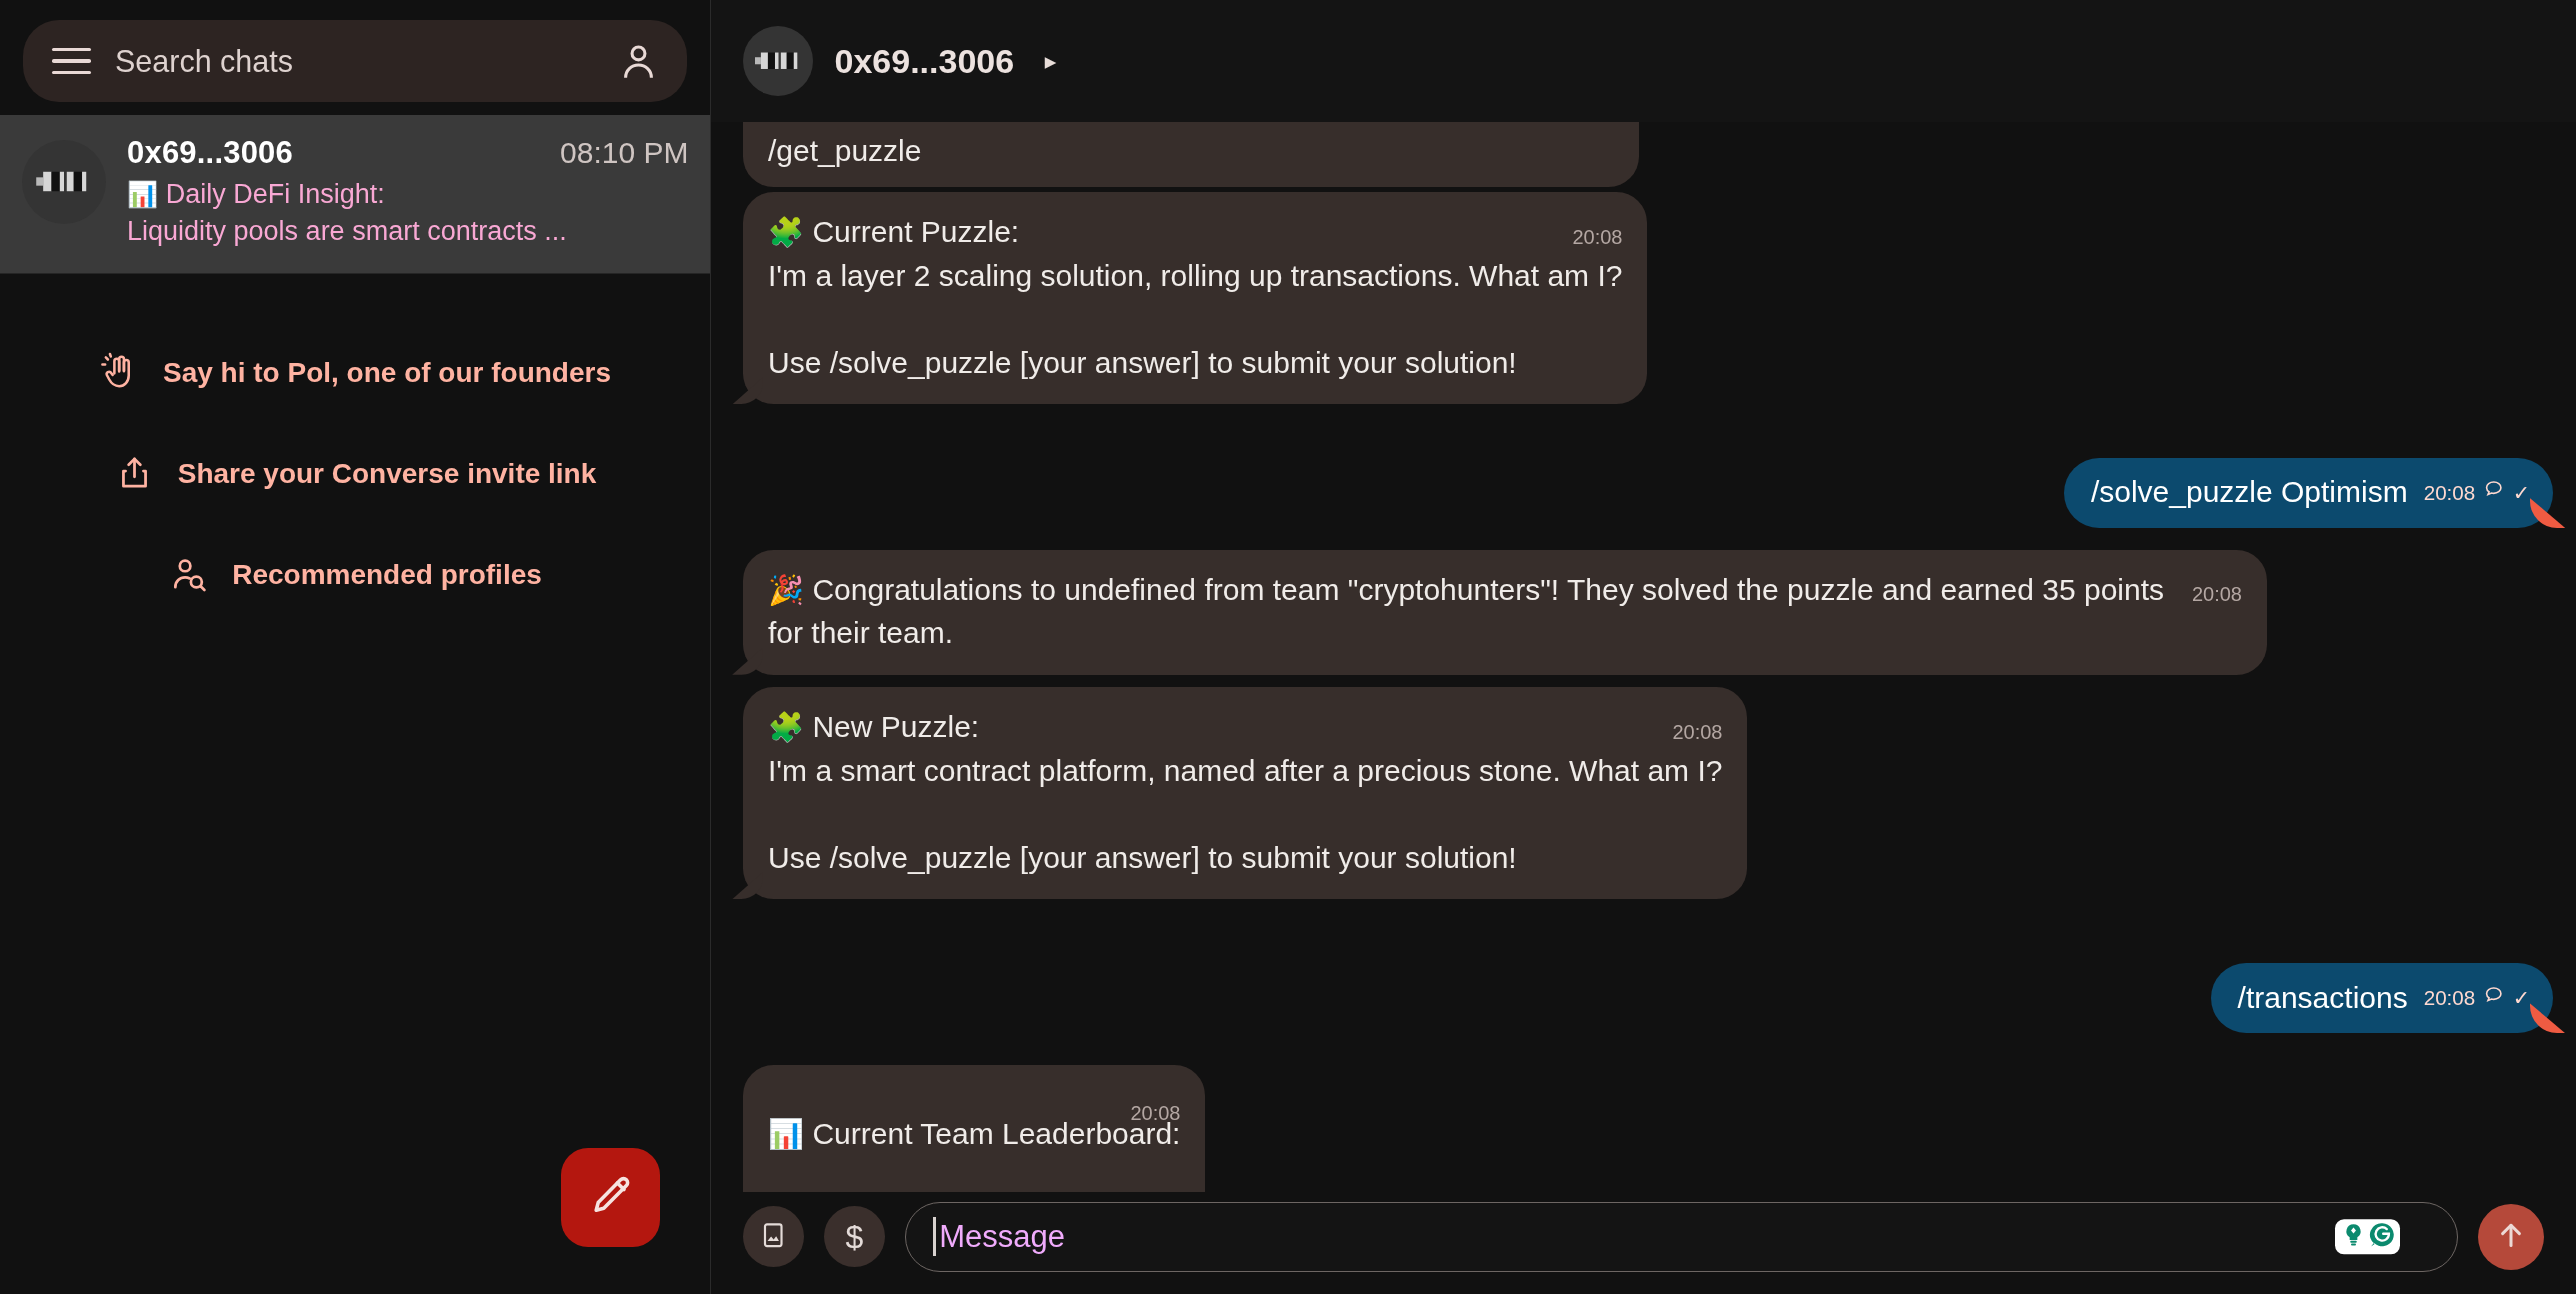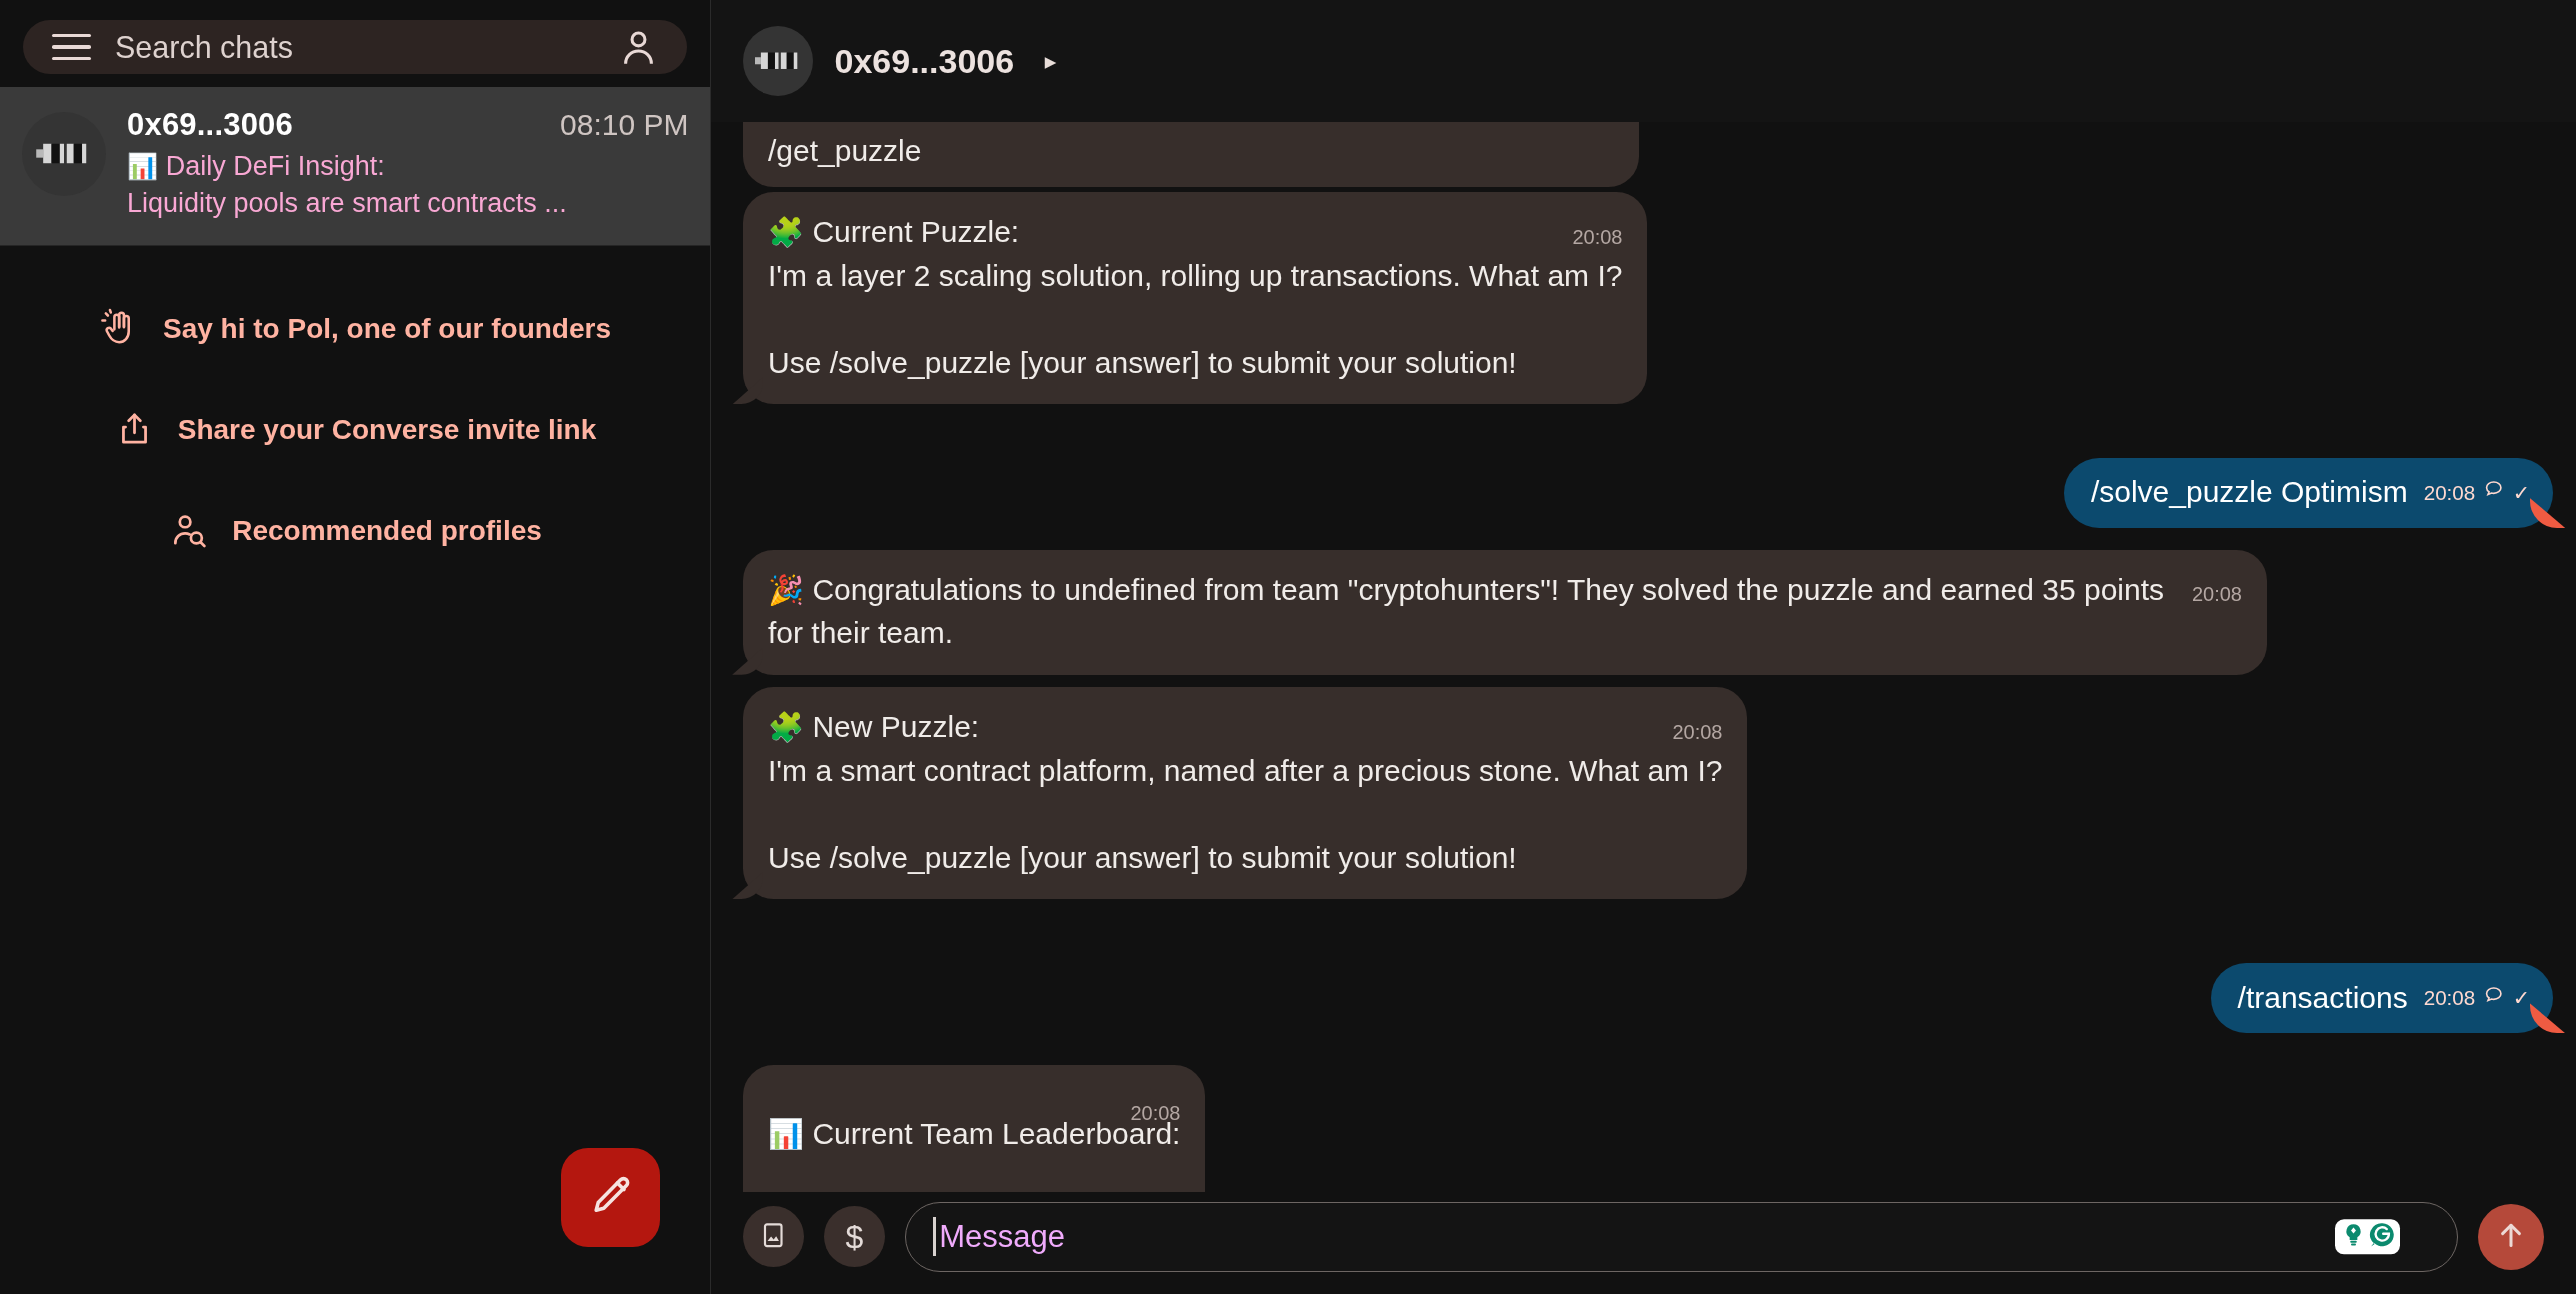--- a/index.html
+++ b/index.html
@@ -14,21 +14,21 @@
   
   .sidebar {
     width: 711px; height: 1294px;
     background: #111111;
     border-right: 1.8px solid #2b2b2b;
     position: relative;
     flex: 0 0 711px;
   }
   .search-wrap { padding: 20px 23px 12.5px 23px; }
   .search-bar {
-    height: 54px;
+    height: 82px;
     background: #2d2422;
     border-radius: 36px;
     display: flex; align-items: center;
     padding: 0 27px 0 29px;
   }
   .hamburger { width: 39px; display: flex; flex-direction: column; gap: 8px; flex: 0 0 39px; }
   .hamburger span { display:block; height: 3.6px; background: #e9d9d6; border-radius: 1.8px; }
   .search-text {
     flex: 1; color: #ded2cf; font-size: 30.5px; margin-left: 24px;
     white-space: nowrap; overflow: hidden;
@@ -49,21 +49,21 @@
     margin-top: 5.4px;
   }
   .conv-body { flex: 1; min-width: 0; }
   .conv-top { display: flex; align-items: baseline; justify-content: space-between; }
   .conv-name { color: #ffffff; font-size: 31px; font-weight: bold; letter-spacing: 0.2px; }
   .conv-time { color: #cfc5c2; font-size: 30px; }
   .conv-preview { color: #f9a8d4; font-size: 27px; line-height: 1.38; margin-top: 5.4px; }
   .conv-preview .emoji { font-size: 25px; }
 
   
-  .actions { padding-top: 32px; }
+  .actions { padding-top: 48px; }
   .action-item {
     display: flex; align-items: center; gap: 23px;
     color: #ffb3a2; font-size: 28px; font-weight: bold;
     padding: 30px 0;
     justify-content: center;
   }
   .action-item .ai-icon { width: 41px; height: 41px; flex: 0 0 41px; display:flex; align-items:center; justify-content:center;}
 
   .fab {
     position: absolute; right: 50px; bottom: 47px;

